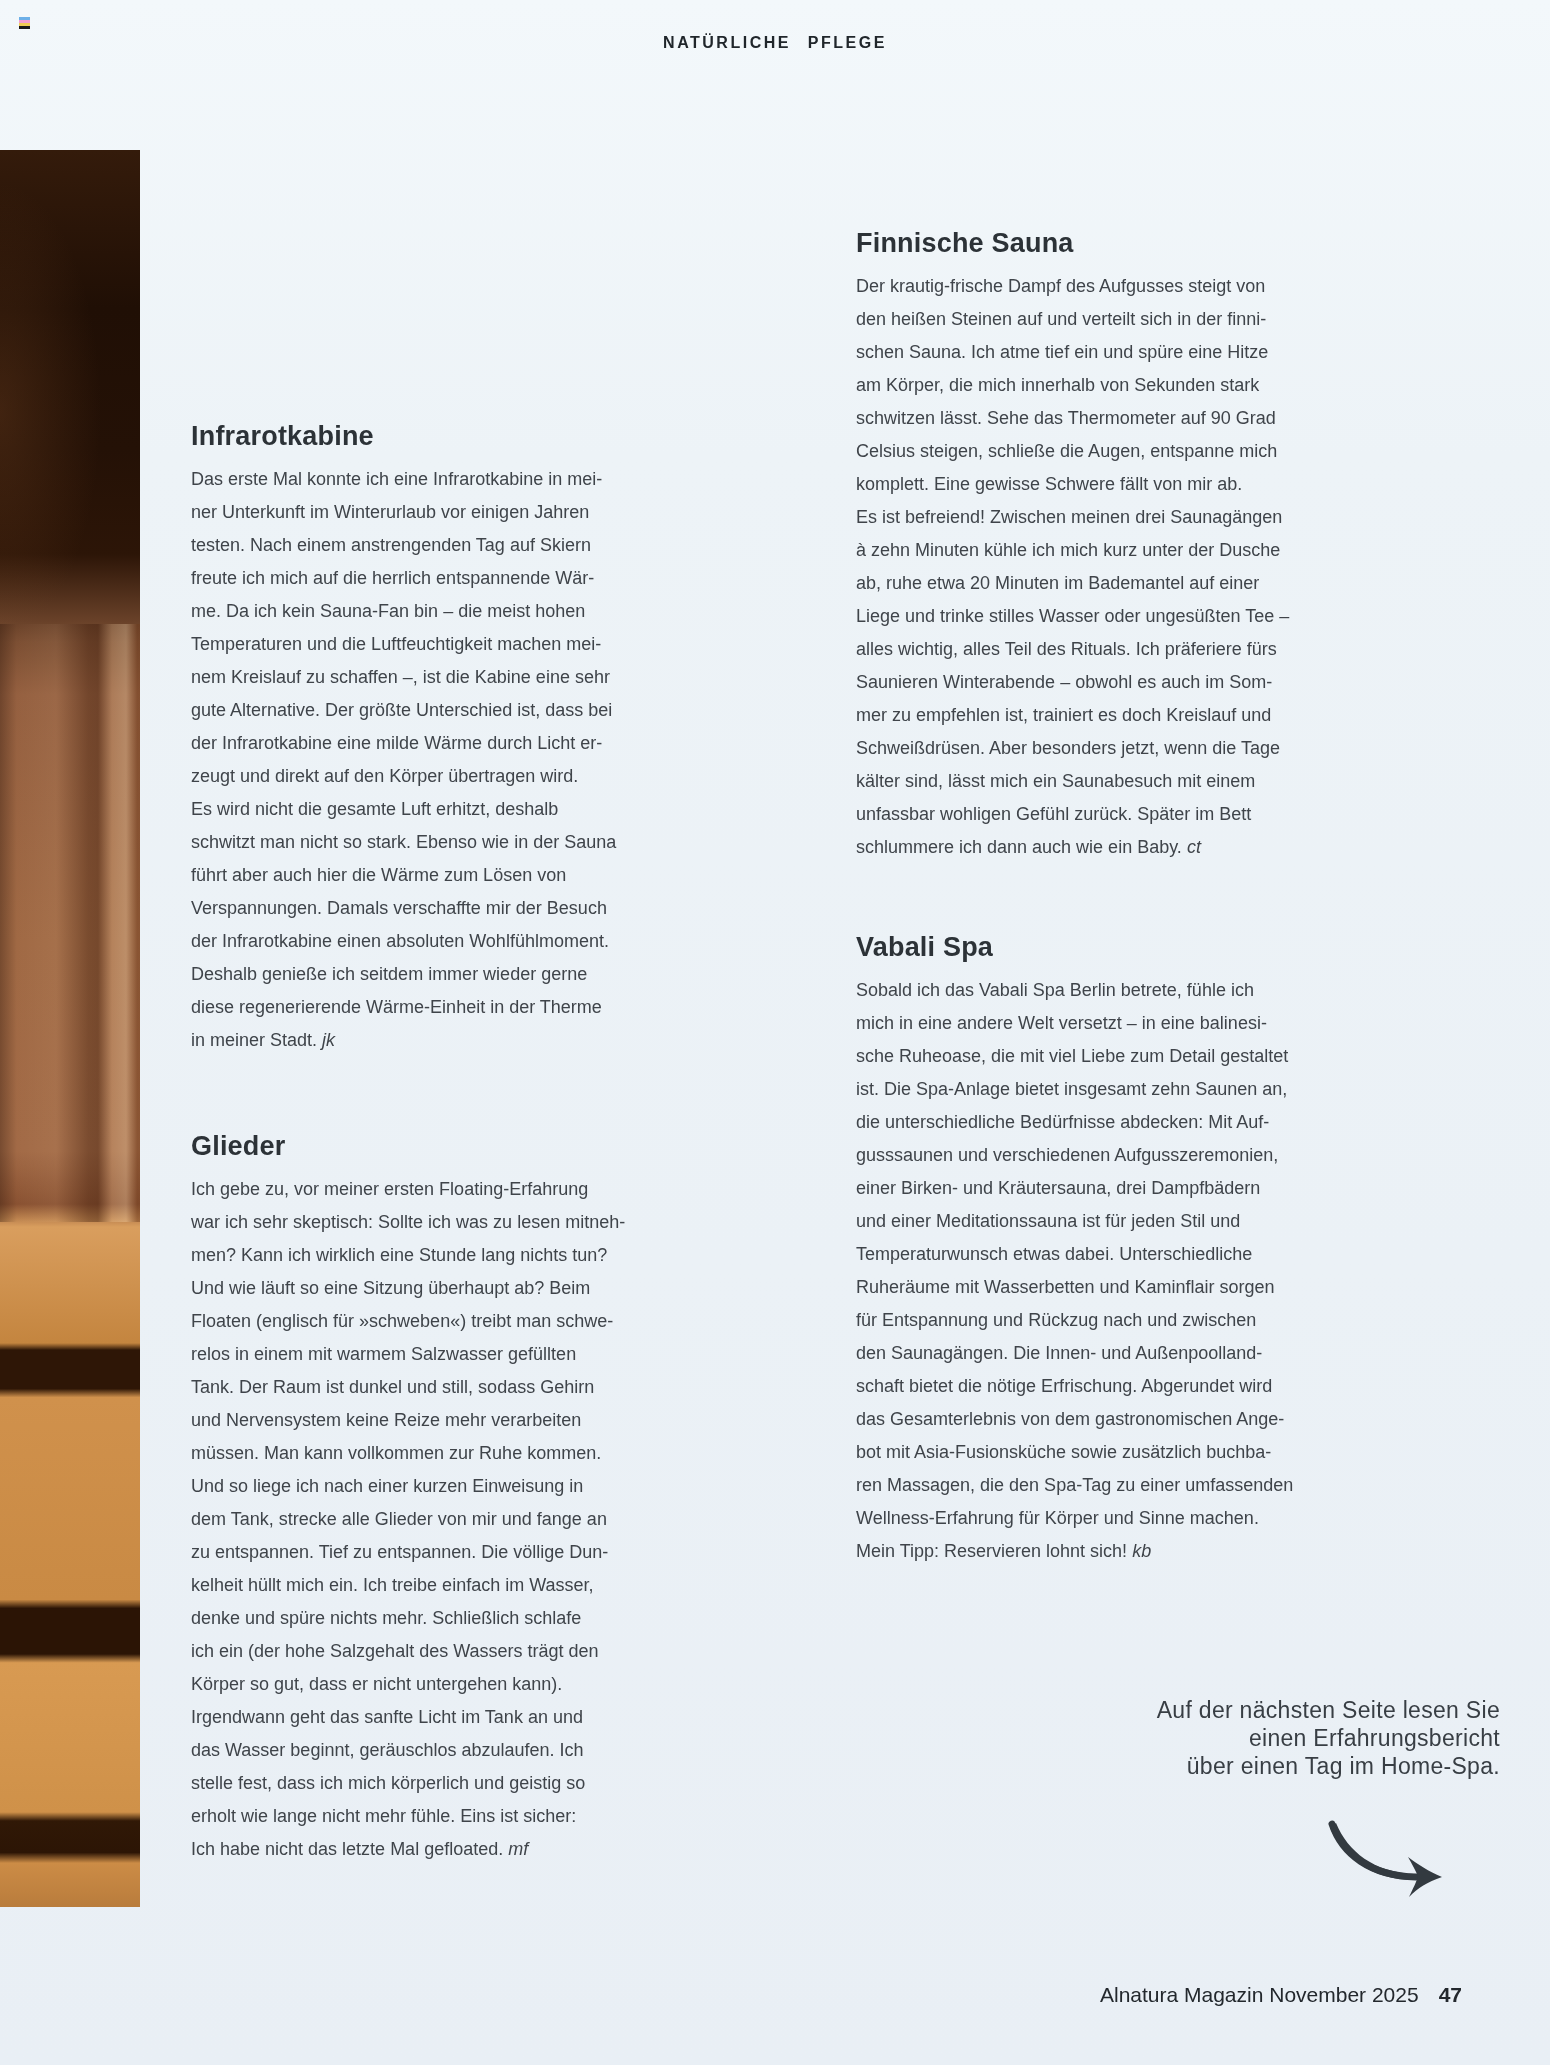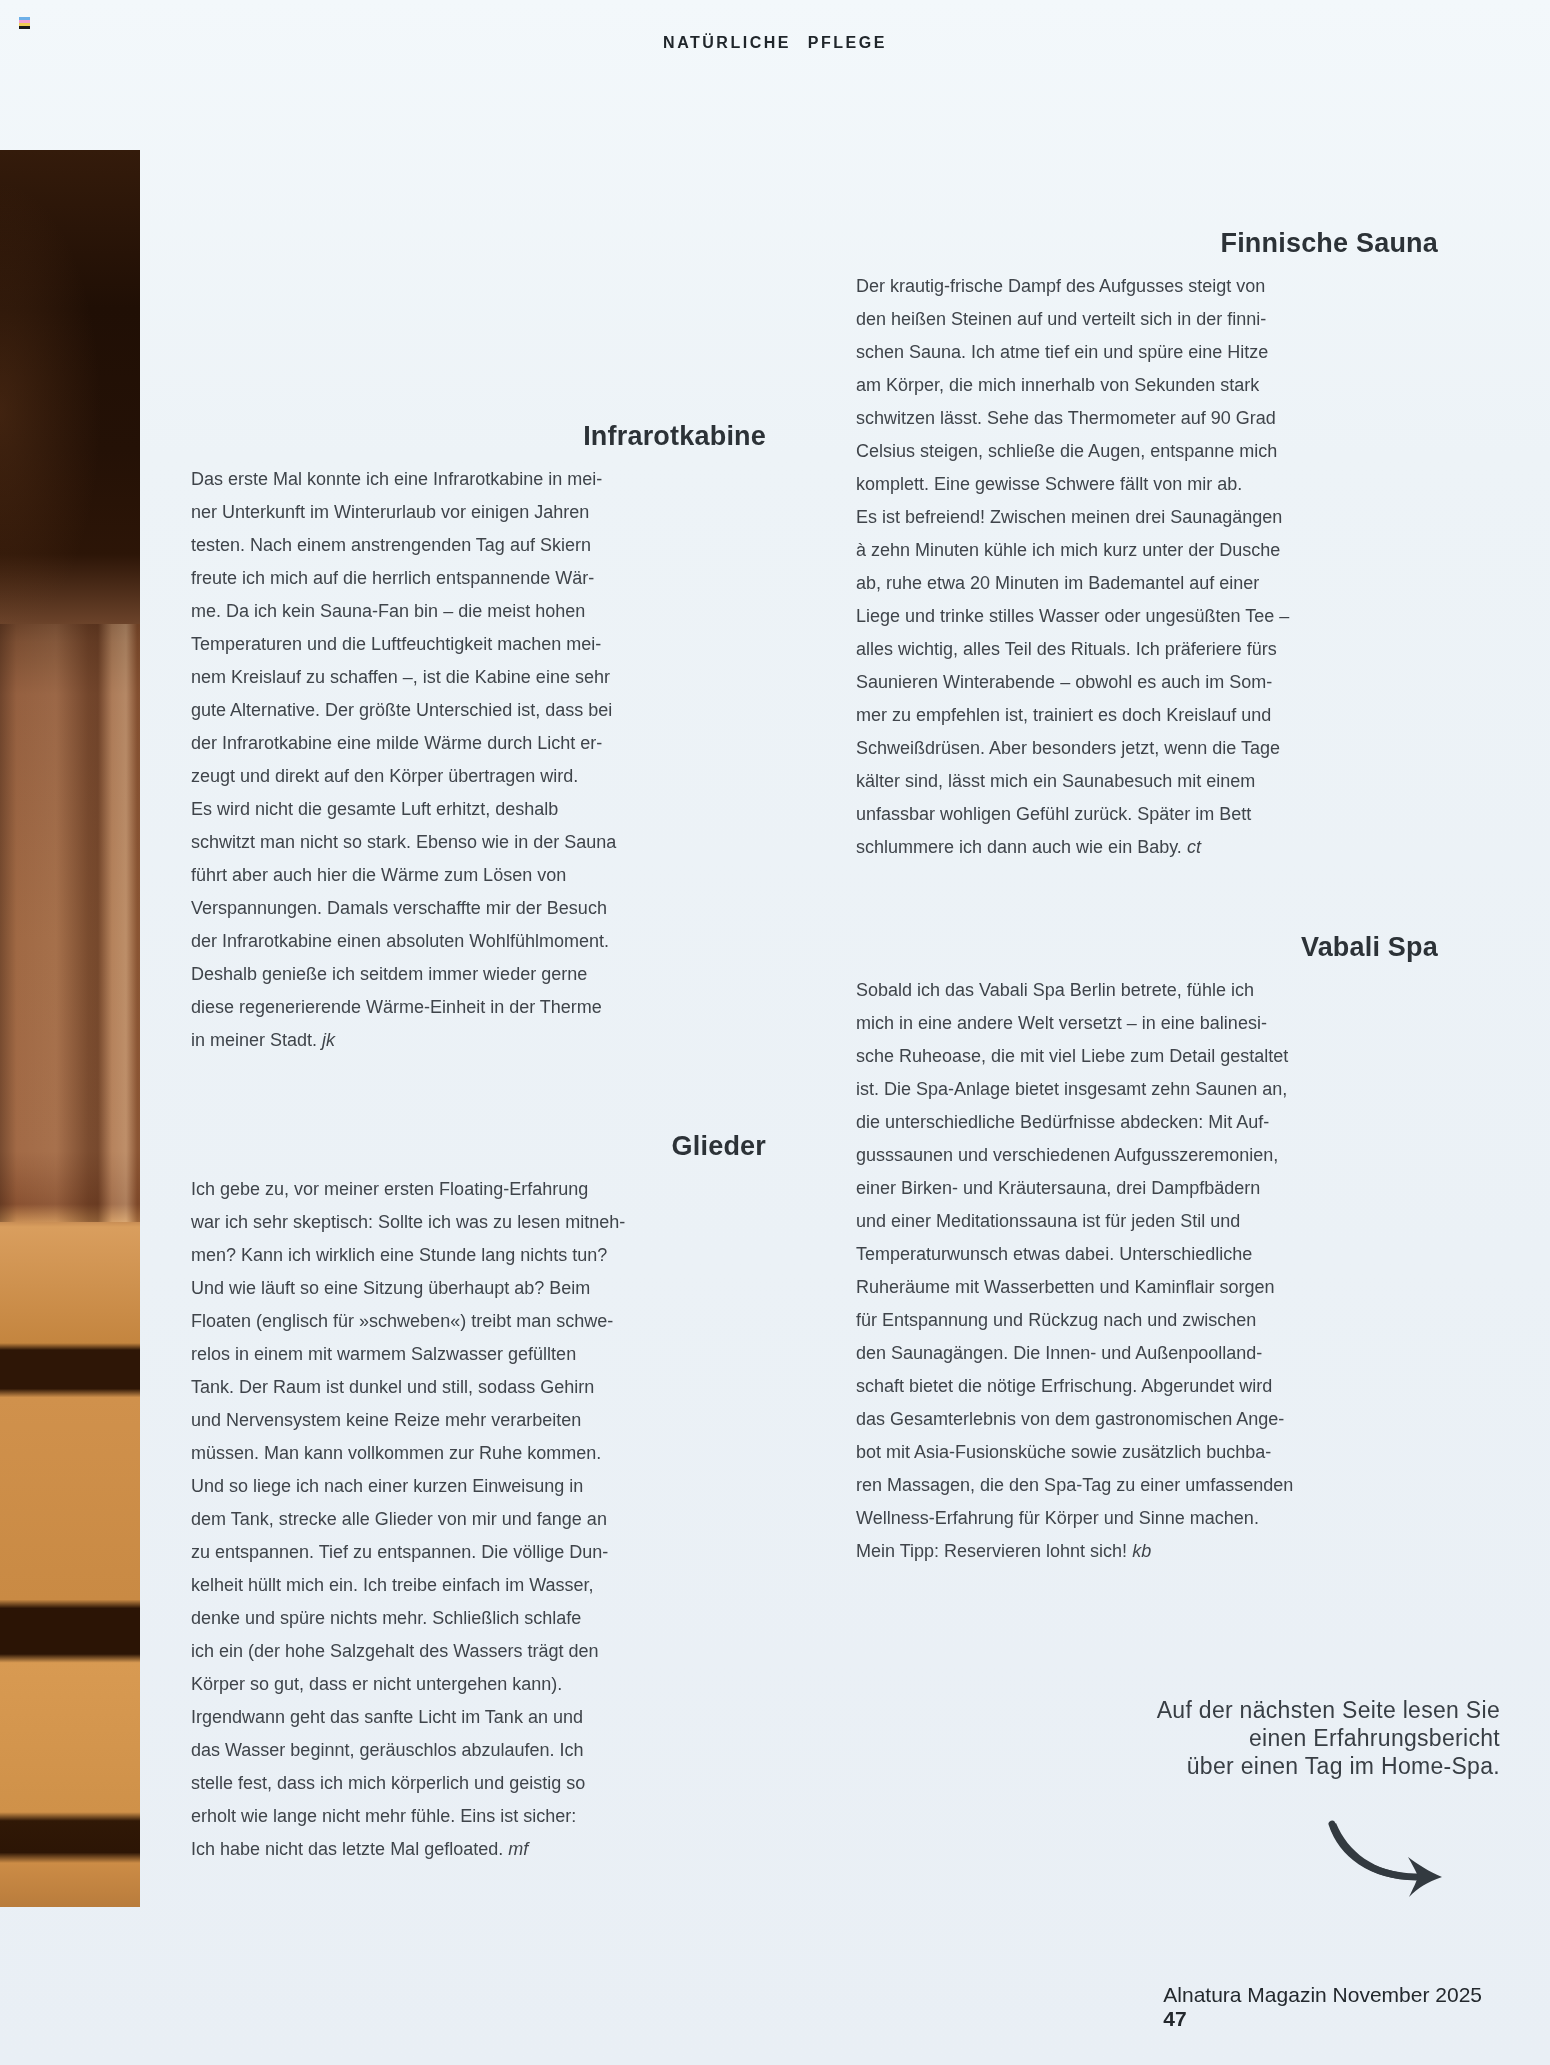--- a/index.html
+++ b/index.html
@@ -49,21 +49,21 @@
   .photo .toplight{
     position:absolute;left:0;top:0;height:27%;width:100%;
     background:radial-gradient(120% 80% at 0% 55%, rgba(120,70,35,0.35), rgba(0,0,0,0) 60%);
   }
 
   
   .article{position:absolute;}
   .article h2{
     margin:0 0 12px 0;
     font-size:27px;line-height:30px;font-weight:700;
-    color:#2c3237;letter-spacing:0.2px;text-align:right;
+    color:#2c3237;letter-spacing:0.2px;
   }
   .article .body-text{
     margin:0;
     font-size:18px;line-height:33px;
     white-space:pre-line;
     color:#3f444a;
   }
   .article .sig{font-style:italic;margin-left:0.28em;}
 
   .col-left{left:191px;width:575px;margin-top:28px;}
@@ -81,21 +81,21 @@
     color:#383e44;
     white-space:pre-line;
     letter-spacing:0.3px;
   }
   .arrow{position:absolute;left:1322px;top:1820px;width:128px;height:92px;}
 
   
   .footer{
     position:absolute;right:88px;top:1983px;
     font-size:21px;color:#23282d;
-    display:flex;align-items:baseline;flex-direction:column;
+    display:flex;align-items:baseline;
   }
   .footer .pageno{font-weight:700;margin-left:20px;}
 </style>
 </head>
 <body>
 
 <div class="page">
 
   <div class="regmark">
     <div class="stripe" style="background:#6db0e8"></div>

